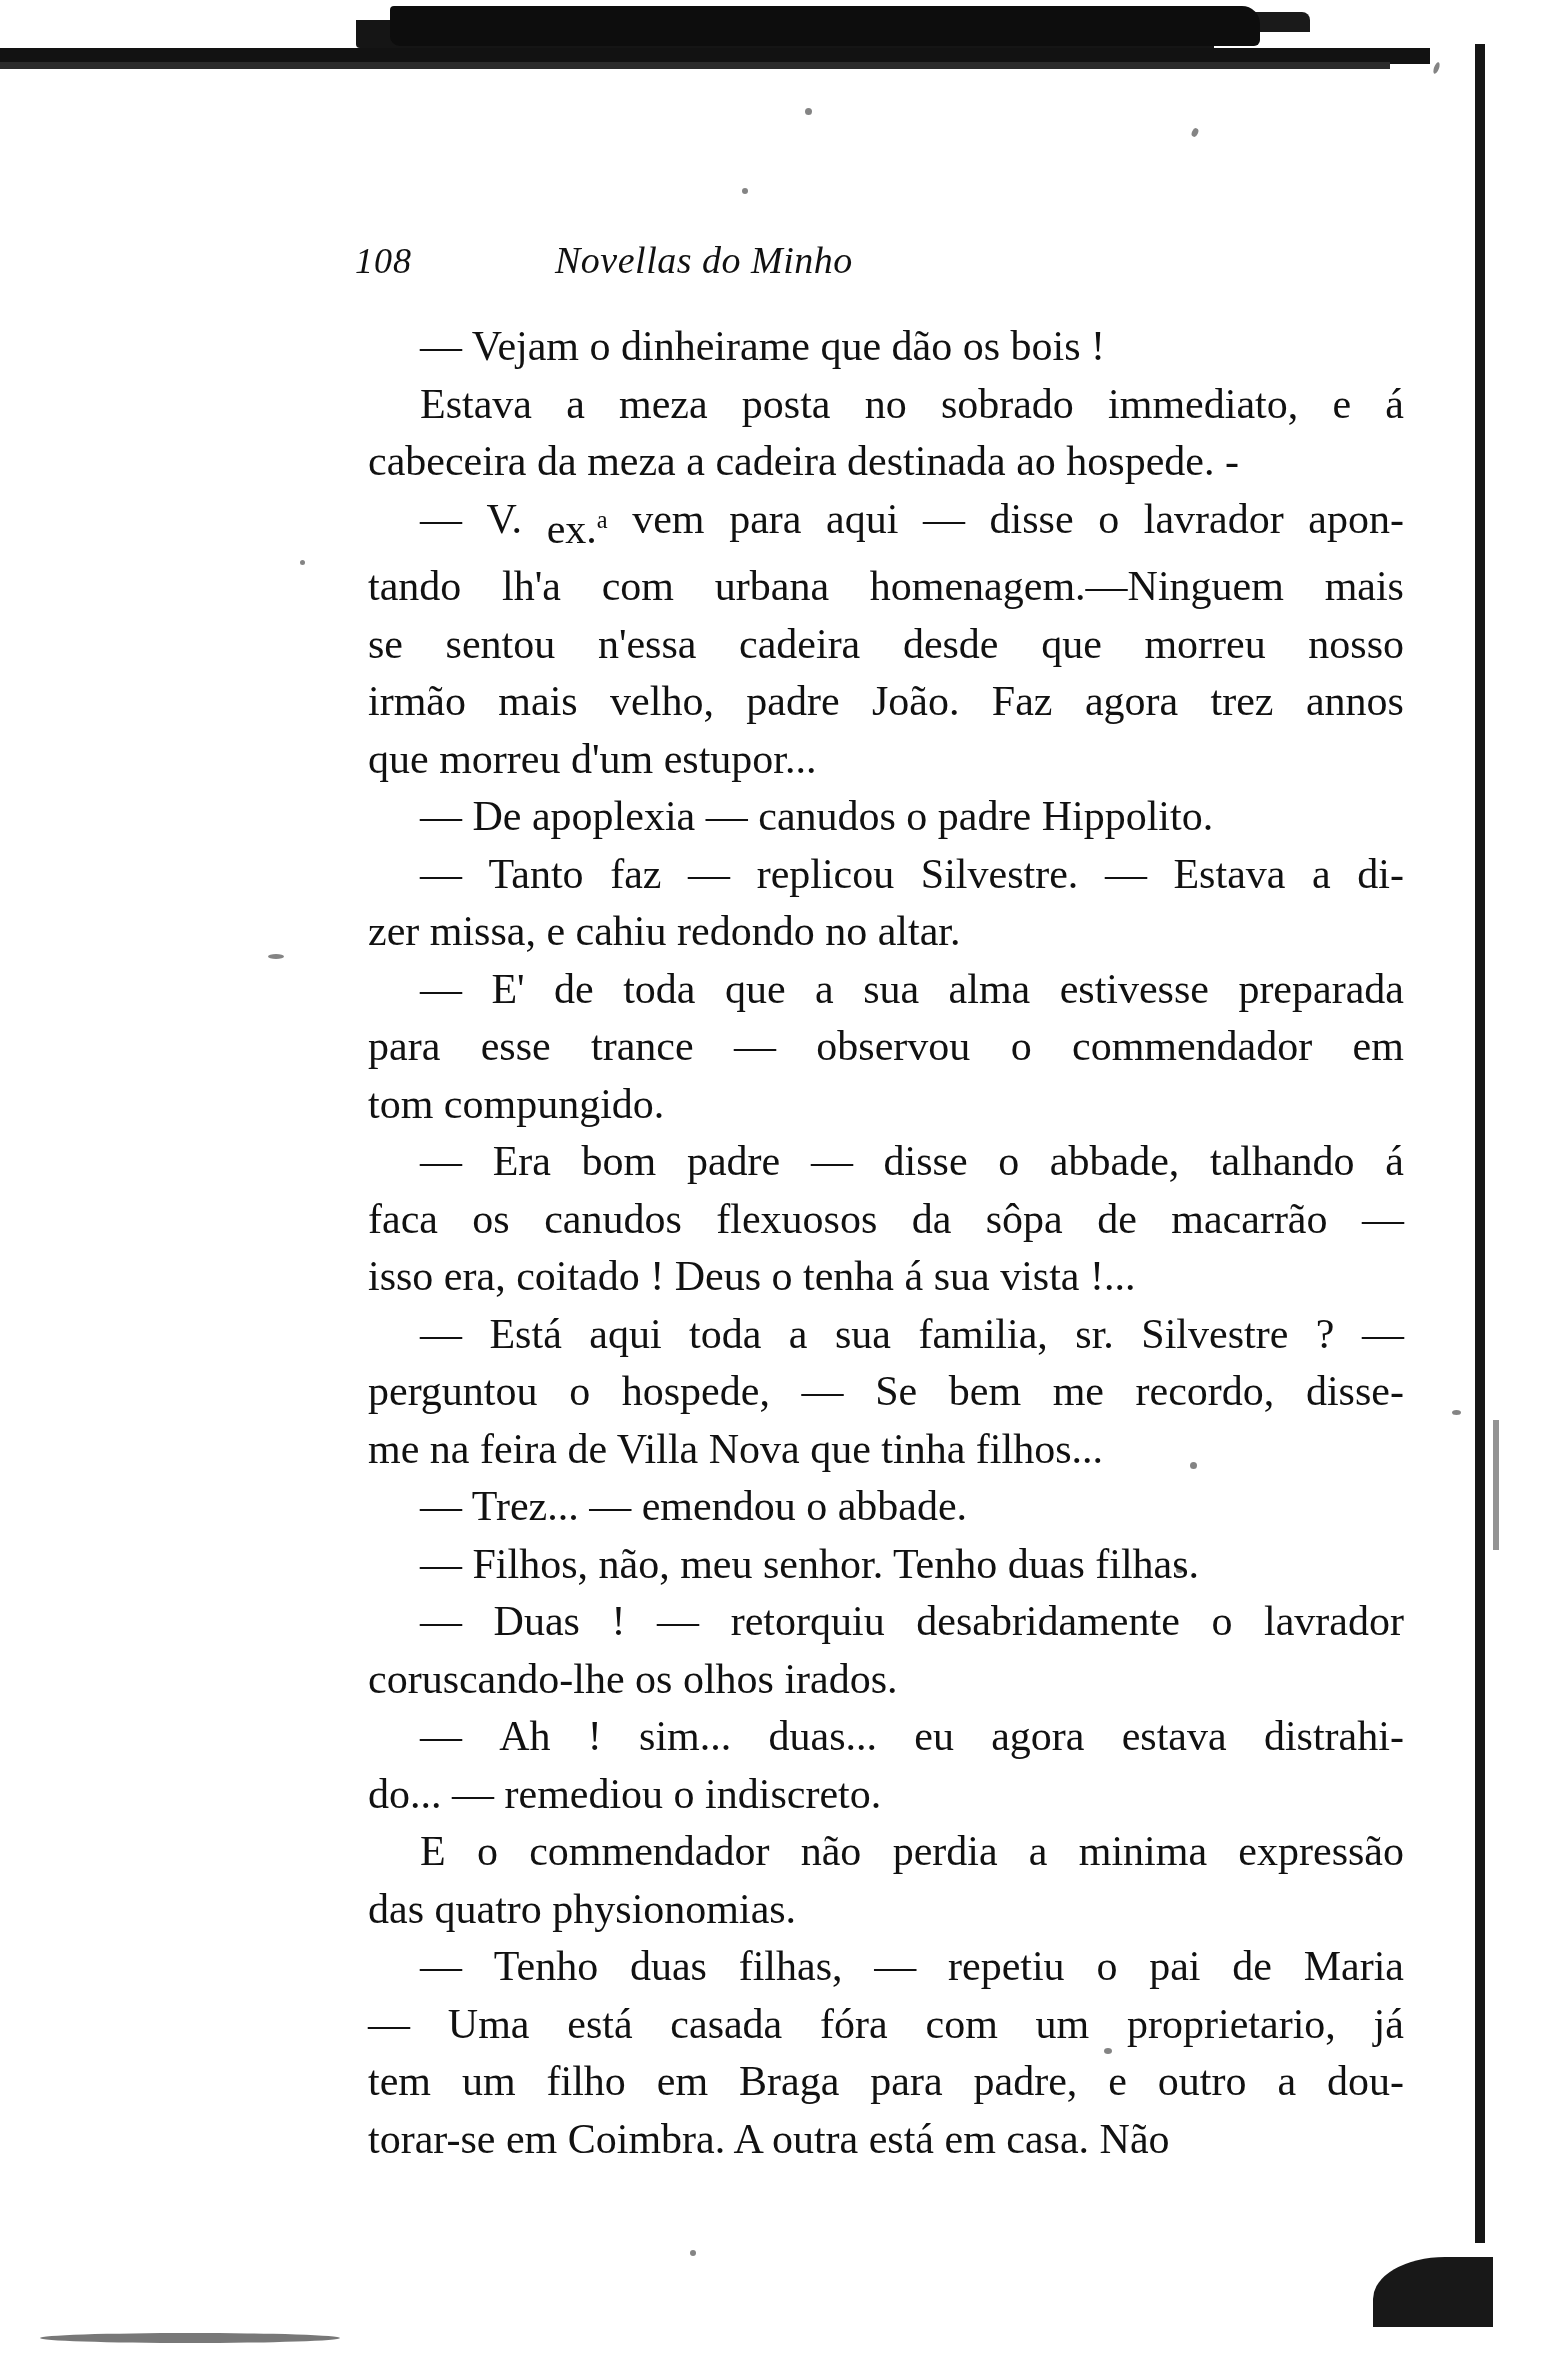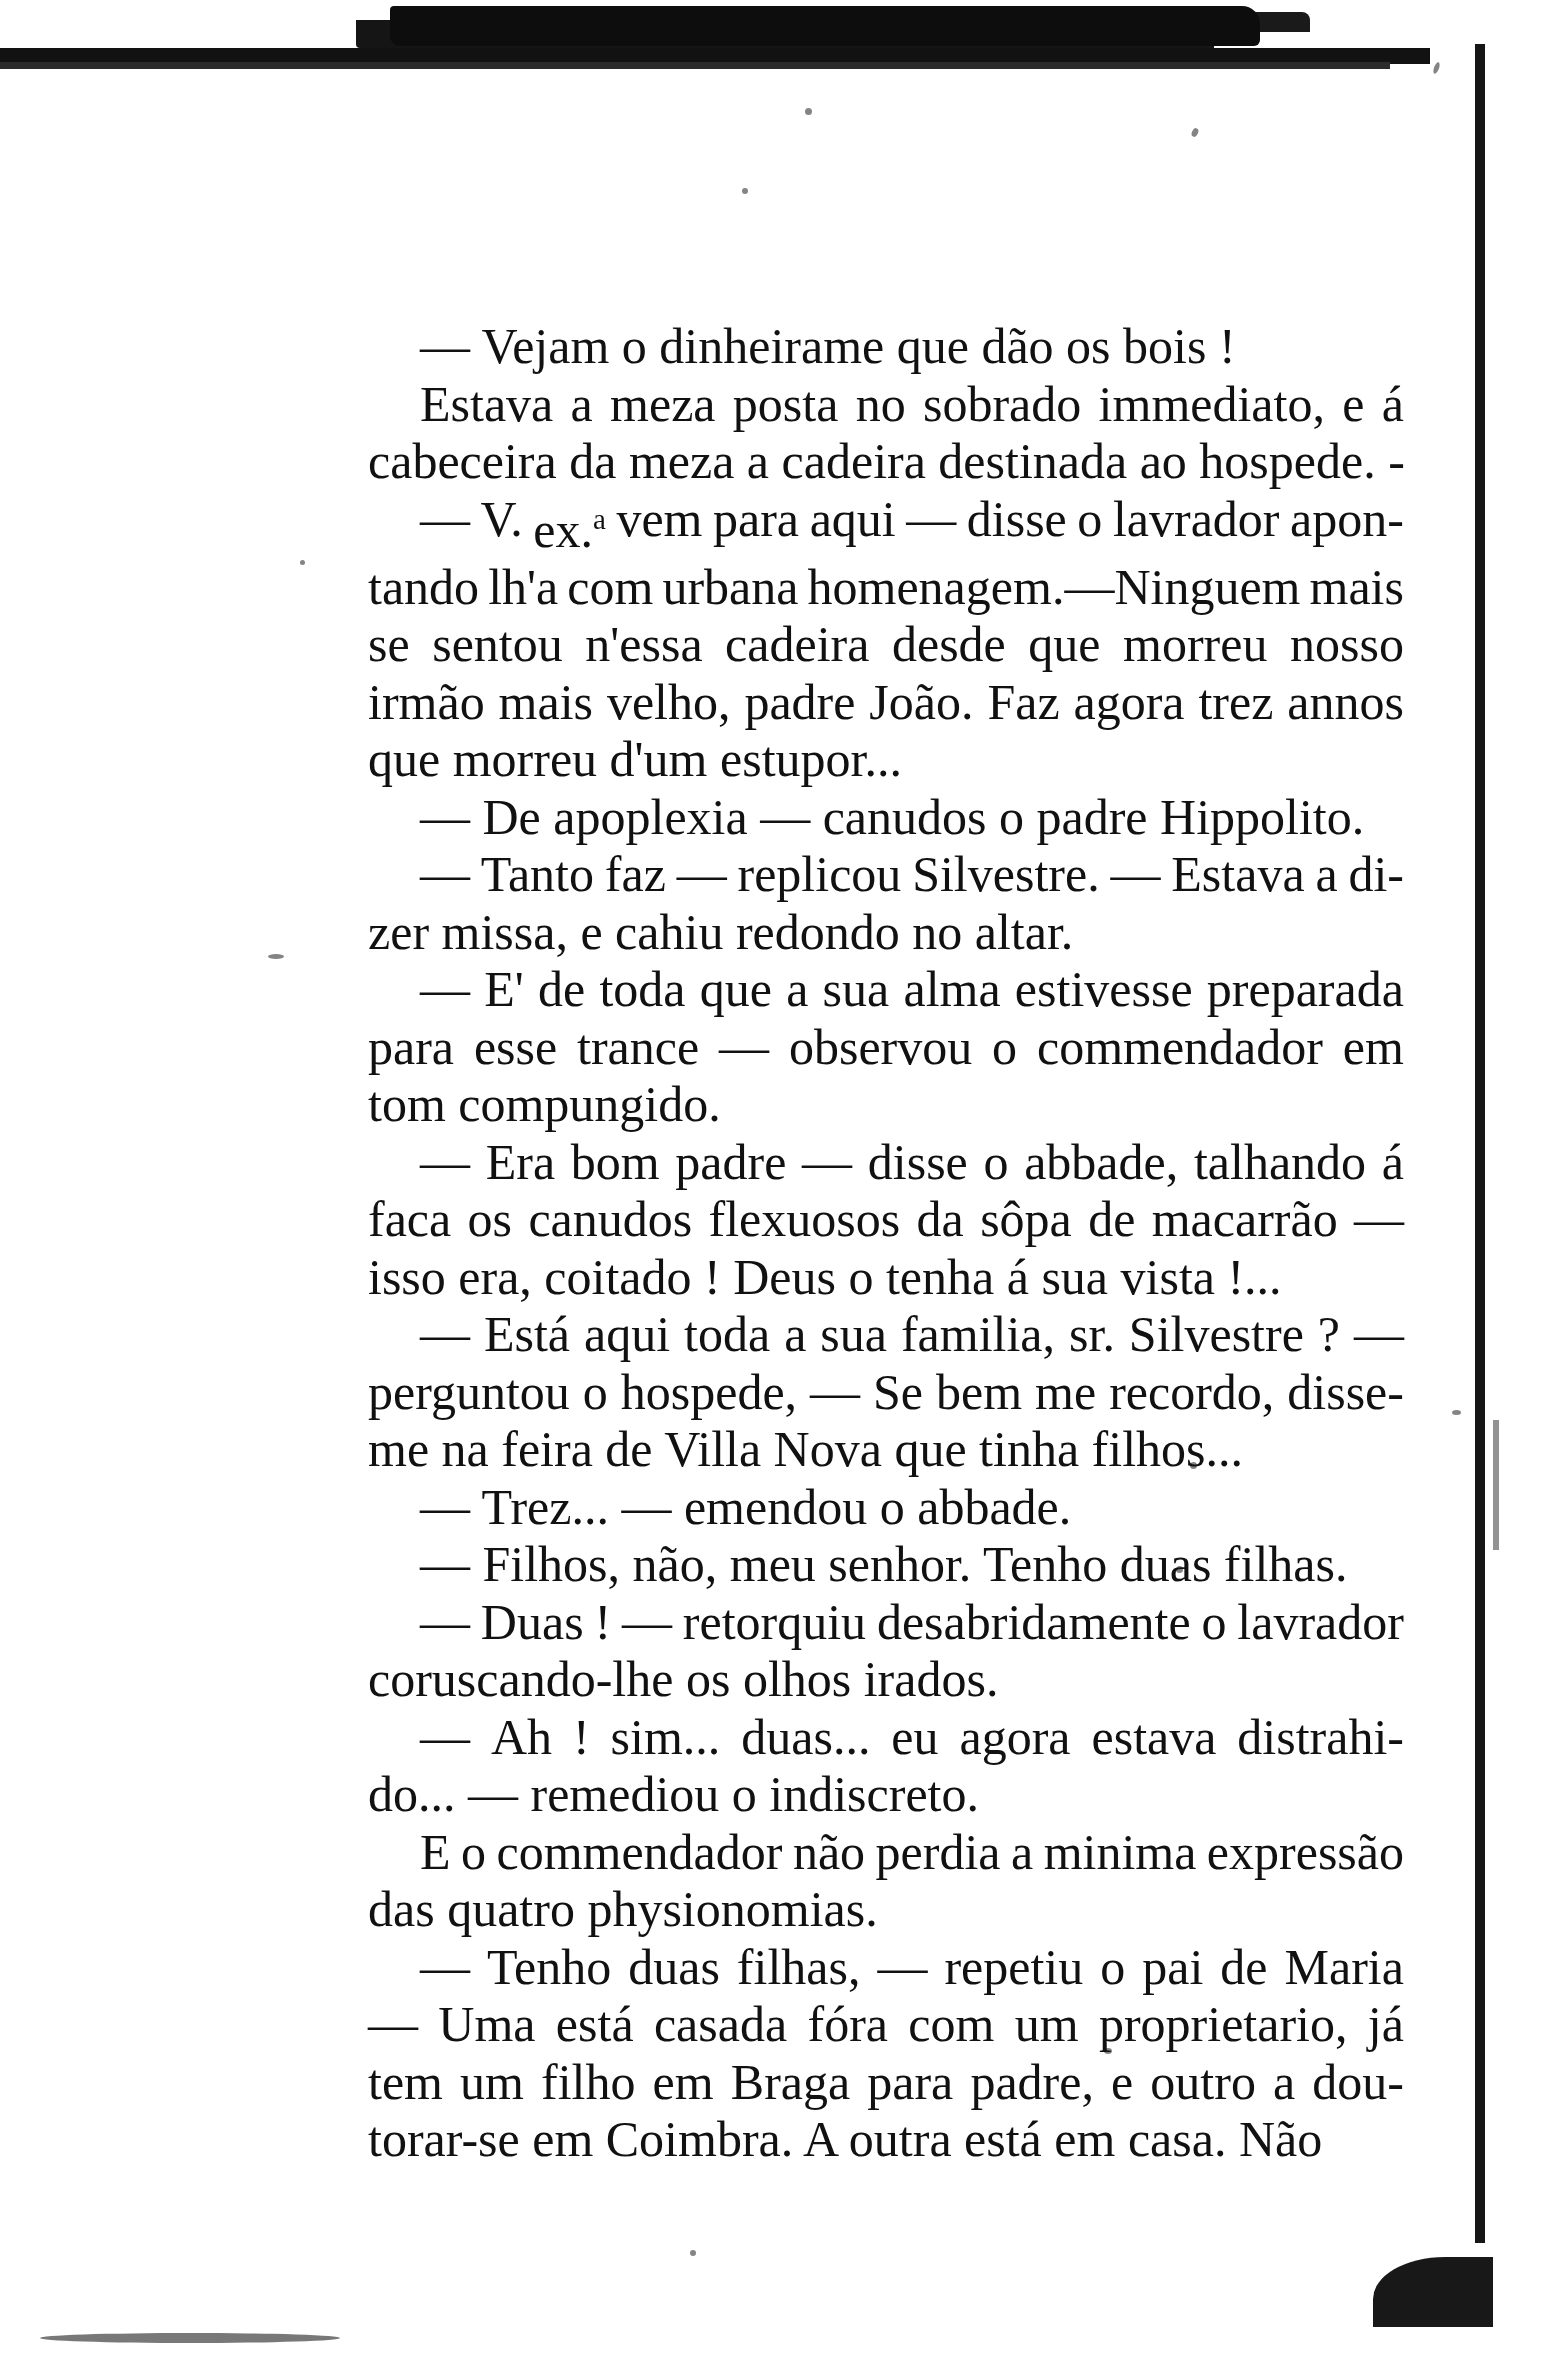--- a/index.html
+++ b/index.html
@@ -132,21 +132,21 @@
     font-style: italic;
     font-size: 38px;
     letter-spacing: .5px;
   }
 
   .textblock {
     position: absolute;
     left: 368px;
     top: 318px;
     width: 1036px;
-    font-size: 50px;
+    font-size: 42px;
     line-height: 57.5px;
     text-align: justify;
   }
   .textblock p {
     margin: 0;
     text-indent: 0;
   }
   .p-indent {
     text-indent: 52px;
   }
@@ -186,20 +186,24 @@
   <div class="speck" style="left:1434px; top:62px; width:5px; height:12px; transform:rotate(20deg);"></div>
   <div class="speck" style="left:268px; top:954px; width:16px; height:5px;"></div>
   <div class="speck" style="left:300px; top:560px; width:5px; height:5px;"></div>
   <div class="speck" style="left:1452px; top:1410px; width:9px; height:5px;"></div>
   <div class="speck" style="left:1190px; top:1462px; width:7px; height:7px;"></div>
   <div class="speck" style="left:1176px; top:1566px; width:7px; height:7px;"></div>
   <div class="speck" style="left:1104px; top:2048px; width:8px; height:6px;"></div>
   <div class="speck" style="left:690px; top:2250px; width:6px; height:6px;"></div>
   <div class="speck" style="left:742px; top:188px; width:6px; height:6px;"></div>
 
+  <div class="header">
+    <div class="folio">108</div>
+    <div class="running-title">Novellas do Minho</div>
+  </div>
 
   <div class="textblock" id="textblock">
       <p class="p-dash">
         <span class="line" style="padding-left: 52px;">— Vejam o dinheirame que dão os bois !</span>
       </p>
       <p class="p-indent">
         <span class="line justify" style="text-indent: 0px; padding-left: 52px;">
           <span>Estava</span>
           <span>a</span>
           <span>meza</span>

